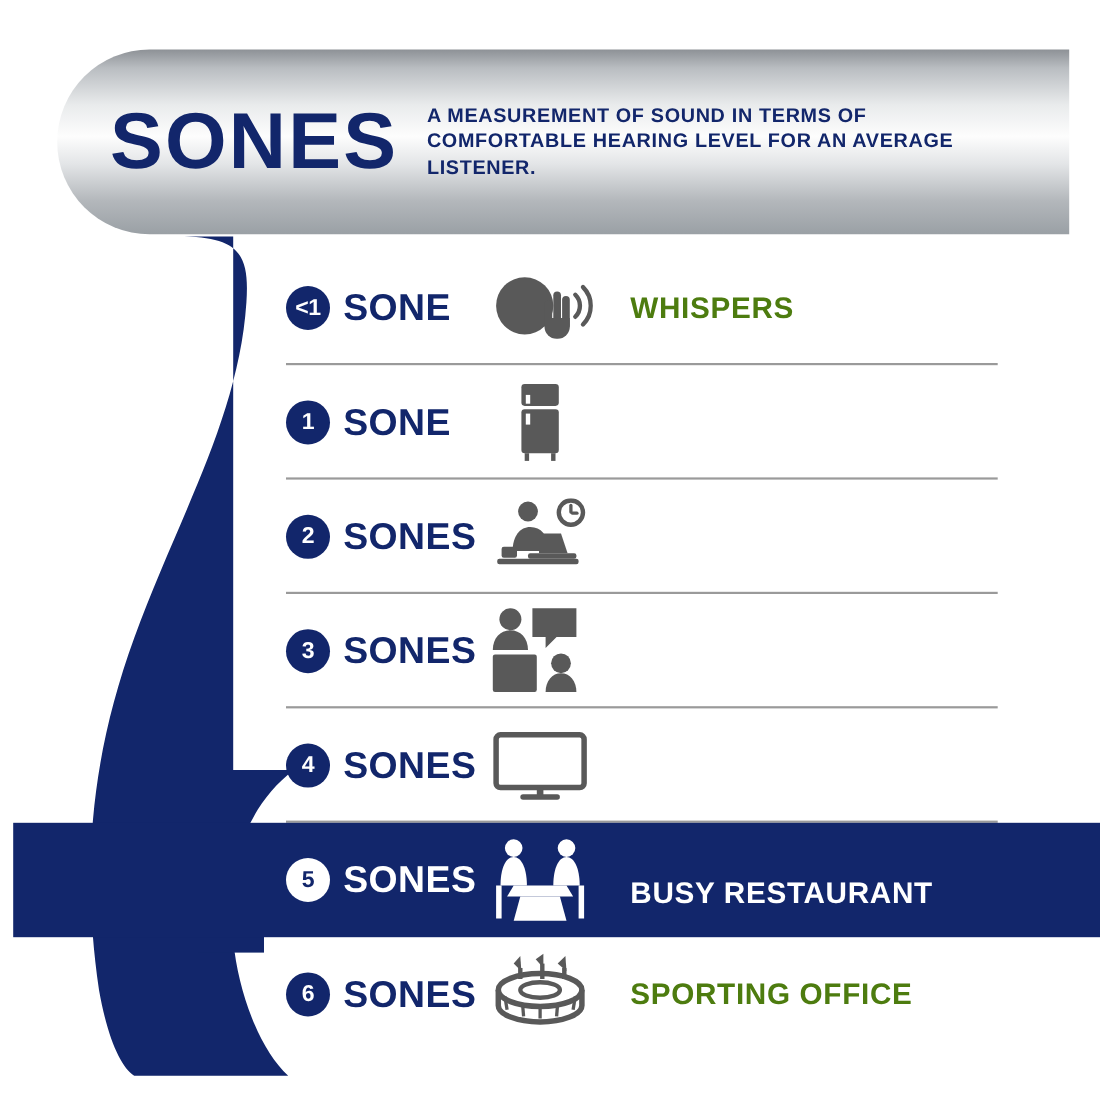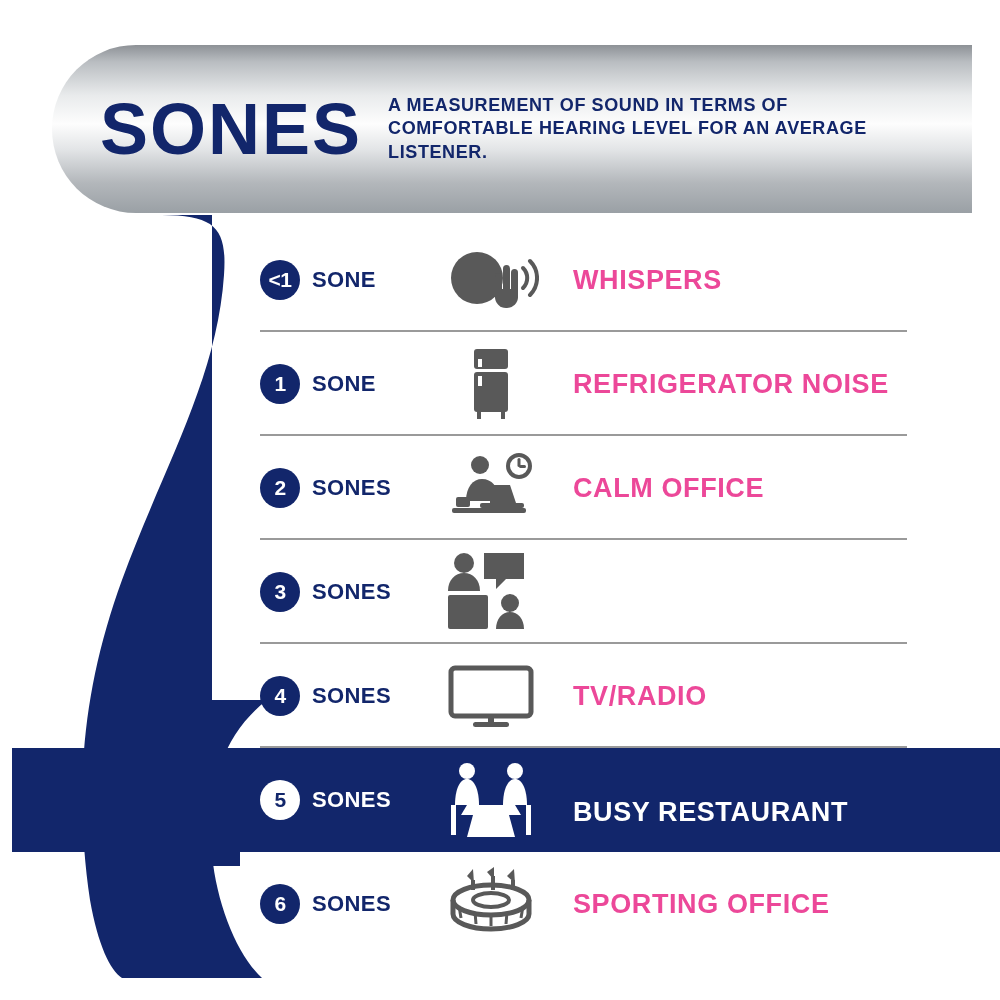--- a/index.html
+++ b/index.html
@@ -118,38 +118,38 @@
     font-size: 21px;
     font-weight: bold;
     display: flex;
     align-items: center;
     justify-content: center;
     flex: 0 0 auto;
     letter-spacing: -0.5px;
   }
   .level-text {
     margin-left: 12px;
-    font-size: 22px;
+    font-size: 34px;
     font-weight: bold;
     letter-spacing: 0.4px;
     white-space: nowrap;
   }
 
   .row-icon {
     width: 112px;
     flex: 0 0 auto;
     display: flex;
     align-items: center;
     justify-content: center;
   }
   .row-label {
     margin-left: 26px;
     font-size: 27px;
     font-weight: bold;
-    color: #ec4899;
+    color: #4d7c0f;
     letter-spacing: 0.6px;
     white-space: nowrap;
   }
 
   
   .row.highlight {
     background: #12266b;
   }
   .row.highlight .badge {
     background: #ffffff;
@@ -219,21 +219,20 @@
       <div class="row-icon">
         <svg class="icon-svg" width="60" height="74" viewBox="0 0 60 74" xmlns="http://www.w3.org/2000/svg">
           <rect x="13" y="2" width="34" height="20" rx="3" fill="#595959"></rect>
           <rect x="13" y="25" width="34" height="40" rx="3" fill="#595959"></rect>
           <rect x="17" y="12" width="4" height="8" fill="#ffffff"></rect>
           <rect x="17" y="29" width="4" height="10" fill="#ffffff"></rect>
           <rect x="16" y="65" width="4" height="7" fill="#595959"></rect>
           <rect x="40" y="65" width="4" height="7" fill="#595959"></rect>
         </svg>
       </div>
-      <div class="row-label">REFRIGERATOR NOISE</div>
       <div class="divider"></div>
     </div>
 
     <div class="row">
       <div class="row-level">
         <div class="badge">2</div>
         <div class="level-text">SONES</div>
       </div>
       <div class="row-icon">
         <svg class="icon-svg" width="94" height="70" viewBox="0 0 94 70" xmlns="http://www.w3.org/2000/svg">
@@ -243,21 +242,20 @@
             <path d="M46 50 l26 0 l-6 -18 l-20 0 z"></path>
             <rect x="36" y="50" width="44" height="5" rx="2"></rect>
             <rect x="8" y="55" width="74" height="5" rx="2"></rect>
             <rect x="12" y="44" width="14" height="10" rx="2"></rect>
             <circle cx="75" cy="13" r="11" fill="none" stroke="#595959" stroke-width="4"></circle>
             <rect x="73.5" y="5" width="3" height="9" rx="1.5"></rect>
             <rect x="75" y="12" width="7" height="3" rx="1.5"></rect>
           </g>
         </svg>
       </div>
-      <div class="row-label">CALM OFFICE</div>
       <div class="divider"></div>
     </div>
 
     <div class="row">
       <div class="row-level">
         <div class="badge">3</div>
         <div class="level-text">SONES</div>
       </div>
       <div class="row-icon">
         <svg class="icon-svg" width="90" height="82" viewBox="0 0 90 82" xmlns="http://www.w3.org/2000/svg">
@@ -279,21 +277,20 @@
         <div class="badge">4</div>
         <div class="level-text">SONES</div>
       </div>
       <div class="row-icon">
         <svg class="icon-svg" width="88" height="64" viewBox="0 0 88 64" xmlns="http://www.w3.org/2000/svg">
           <rect x="4" y="4" width="80" height="48" rx="4" fill="none" stroke="#595959" stroke-width="5"></rect>
           <rect x="41" y="52" width="6" height="7" fill="#595959"></rect>
           <rect x="26" y="58" width="36" height="5" rx="2.5" fill="#595959"></rect>
         </svg>
       </div>
-      <div class="row-label">TV/RADIO</div>
       <div class="divider"></div>
     </div>
 
     <div class="row highlight">
       <div class="row-level">
         <div class="badge">5</div>
         <div class="level-text">SONES</div>
       </div>
       <div class="row-icon">
         <svg class="icon-svg" width="92" height="78" viewBox="0 0 92 78" xmlns="http://www.w3.org/2000/svg">

